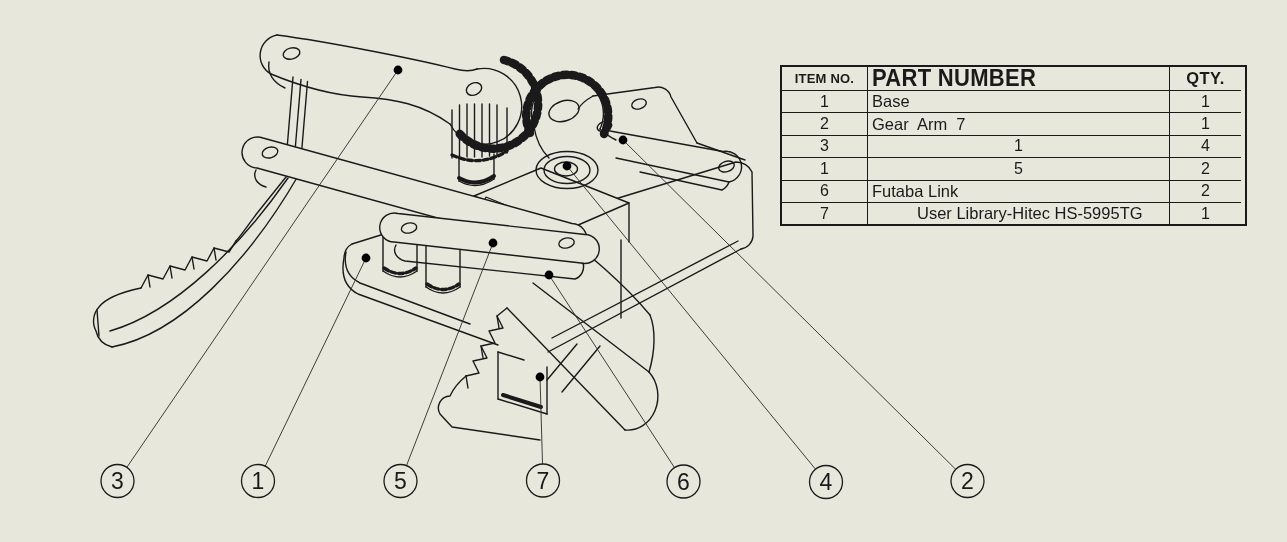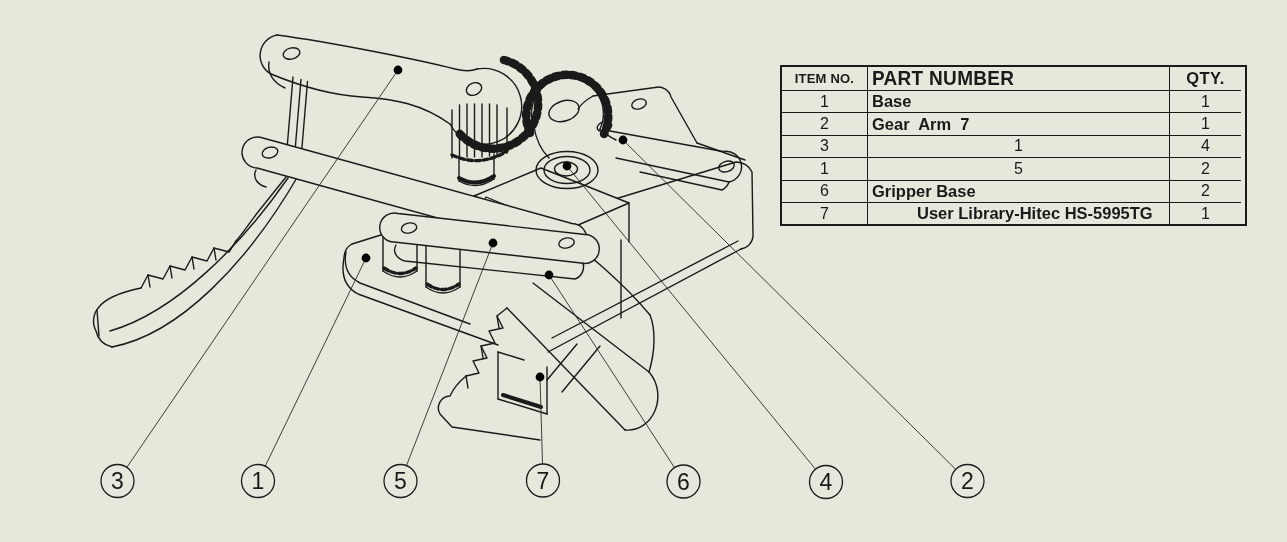--- a/index.html
+++ b/index.html
@@ -7,24 +7,24 @@
           font-family:"Liberation Sans",sans-serif;color:#1a1a1a;}
   svg{position:absolute;left:0;top:0;}
   
   .bom{position:absolute;left:780px;top:65px;width:463px;border:2px solid #1a1a1a;
        display:grid;grid-template-columns:86px 302px 71px;background:#e8e7dc;}
   .bom .cell{border-right:1.6px solid #1a1a1a;border-bottom:1.6px solid #1a1a1a;
        display:flex;align-items:center;height:21.4px;overflow:hidden;}
   .bom .cell:nth-child(3n){border-right:none;}
   .bom .hdr{height:23px;font-weight:bold;}
   .c-item{justify-content:center;font-size:16px;}
-  .c-part{justify-content:flex-start;padding-left:4px;font-size:16.5px;white-space:pre;font-weight:bold;}
+  .c-part{justify-content:flex-start;padding-left:4px;font-size:16.5px;white-space:pre;}
   .c-qty{justify-content:center;font-size:16px;}
   .hdr.c-item{font-size:13px;letter-spacing:.2px;}
-  .hdr.c-part{font-size:19px;letter-spacing:.3px;}
+  .hdr.c-part{font-size:22px;letter-spacing:.3px;}
   .hdr.c-qty{font-size:16.5px;letter-spacing:.5px;justify-content:center;}
   .bom .cell span{transform:scaleY(1.05);}
 </style>
 </head>
 <body>
 
 <div class="canvas">
 
 <svg width="1287" height="542" viewBox="0 0 1287 542">
 
@@ -251,21 +251,21 @@
   <div class="cell c-item">
         <span>5</span>
       </div>
   <div class="cell c-qty">
         <span>2</span>
       </div>
 
   <div class="cell c-item">
         <span>6</span>
       </div>
-  <div class="cell c-part"><span>Gripper Base</span></div>
+  <div class="cell c-part"><span>Futaba Link</span></div>
   <div class="cell c-qty">
         <span>2</span>
       </div>
 
   <div class="cell c-item row-last-cell" style="border-bottom:none;">
         <span>7</span>
       </div>
   <div class="cell c-part" style="border-bottom:none;margin-left:45px;"><span>User Library-Hitec HS-5995TG</span></div>
   <div class="cell c-qty" style="border-bottom:none;">
         <span>1</span>

